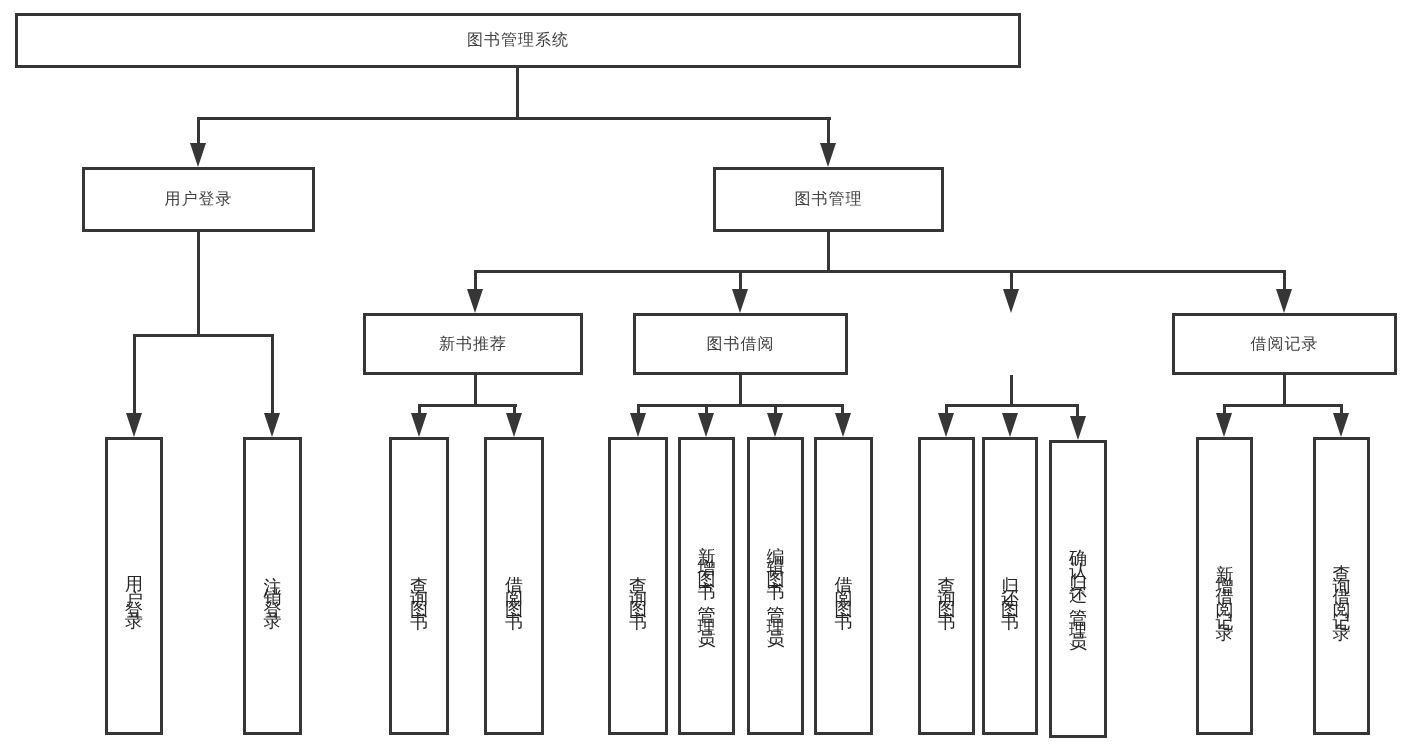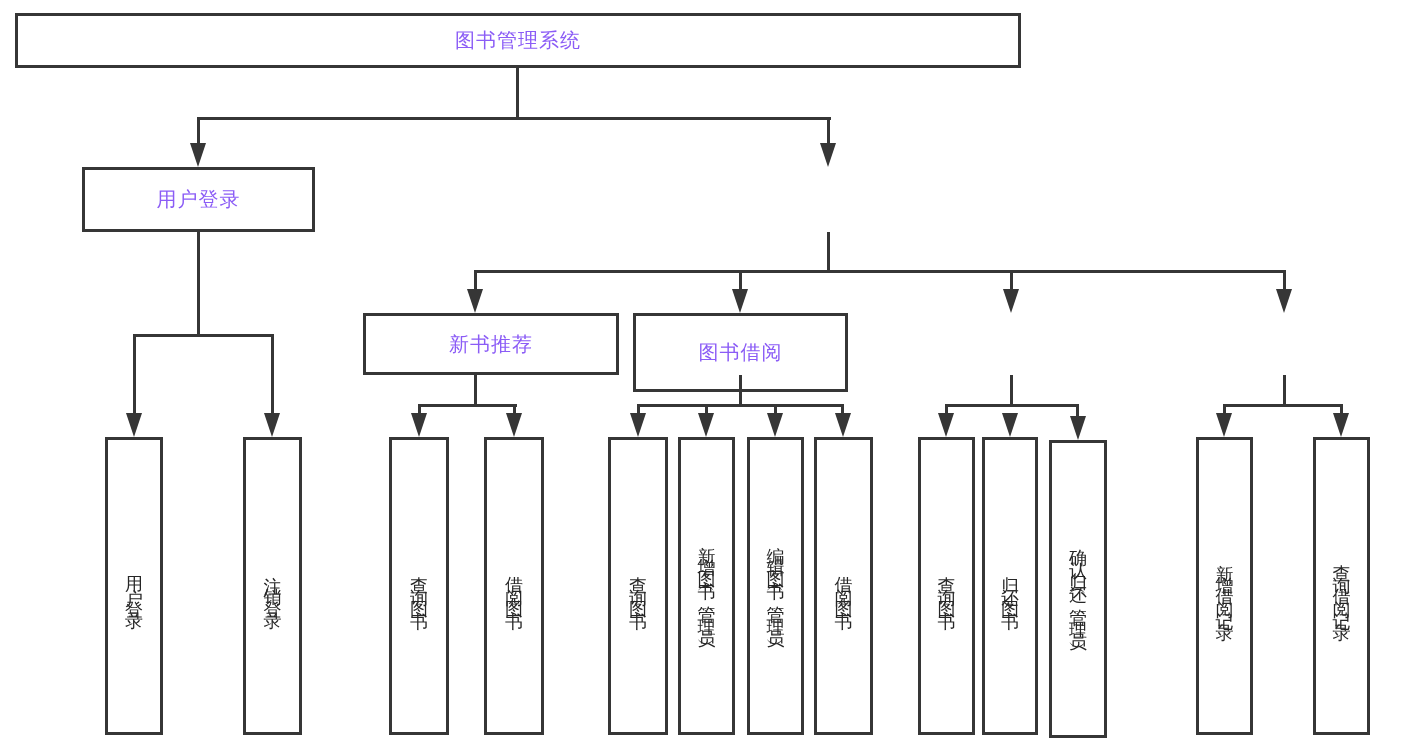--- a/index.html
+++ b/index.html
@@ -5,21 +5,21 @@
   html,body{margin:0;padding:0;background:#ffffff;}
   .stage{
     position:relative;width:1405px;height:747px;background:#ffffff;
     font-family:"Liberation Sans","DejaVu Sans",sans-serif;color:#262626;
     overflow:hidden;
   }
   .box{
     position:absolute;background:#ffffff;border:3px solid #363636;
     box-sizing:border-box;display:flex;align-items:center;justify-content:center;
   }
-  .hlabel{font-size:20px;color:#8b5cf6;letter-spacing:1px;}
+  .hlabel{font-size:16px;color:#404040;letter-spacing:1px;}
   .vlabel{
     writing-mode:vertical-rl;text-orientation:mixed;
     font-size:18px;letter-spacing:12px;line-height:1;color:#262626;
   }
   .line{position:absolute;background:#363636;}
   .arrow{
     position:absolute;width:0;height:0;
     border-left:8px solid transparent;border-right:8px solid transparent;
     border-top:24px solid #363636;
   }
@@ -34,30 +34,36 @@
 <div class="stage">
 
   <div class="box" style="left:15px;top:13px;width:1006px;height:55px">
     <span class="hlabel">图书管理系统</span>
   </div>
 
   <div class="box" style="left:82px;top:167px;width:233px;height:65px">
     <span class="hlabel">用户登录</span>
   </div>
 
+  <div class="box" style="left:713px;top:167px;width:231px;height:65px">
+    <span class="hlabel">图书管理</span>
+  </div>
 
-  <div class="box" style="left:363px;top:313px;width:256px;height:62px">
+  <div class="box" style="left:363px;top:313px;width:220px;height:62px">
     <span class="hlabel">新书推荐</span>
   </div>
 
-  <div class="box" style="left:633px;top:313px;width:215px;height:79px">
+  <div class="box" style="left:633px;top:313px;width:215px;height:62px">
     <span class="hlabel">图书借阅</span>
   </div>
 
 
+  <div class="box" style="left:1172px;top:313px;width:225px;height:62px">
+    <span class="hlabel">借阅记录</span>
+  </div>
 
   <div class="box" style="left:105px;top:437px;width:58px;height:298px">
     <span class="vlabel">用户登录</span>
   </div>
   <div class="box" style="left:243px;top:437px;width:59px;height:298px">
     <span class="vlabel">注销登录</span>
   </div>
 
   <div class="box" style="left:389px;top:437px;width:60px;height:298px">
     <span class="vlabel">查询图书</span>

